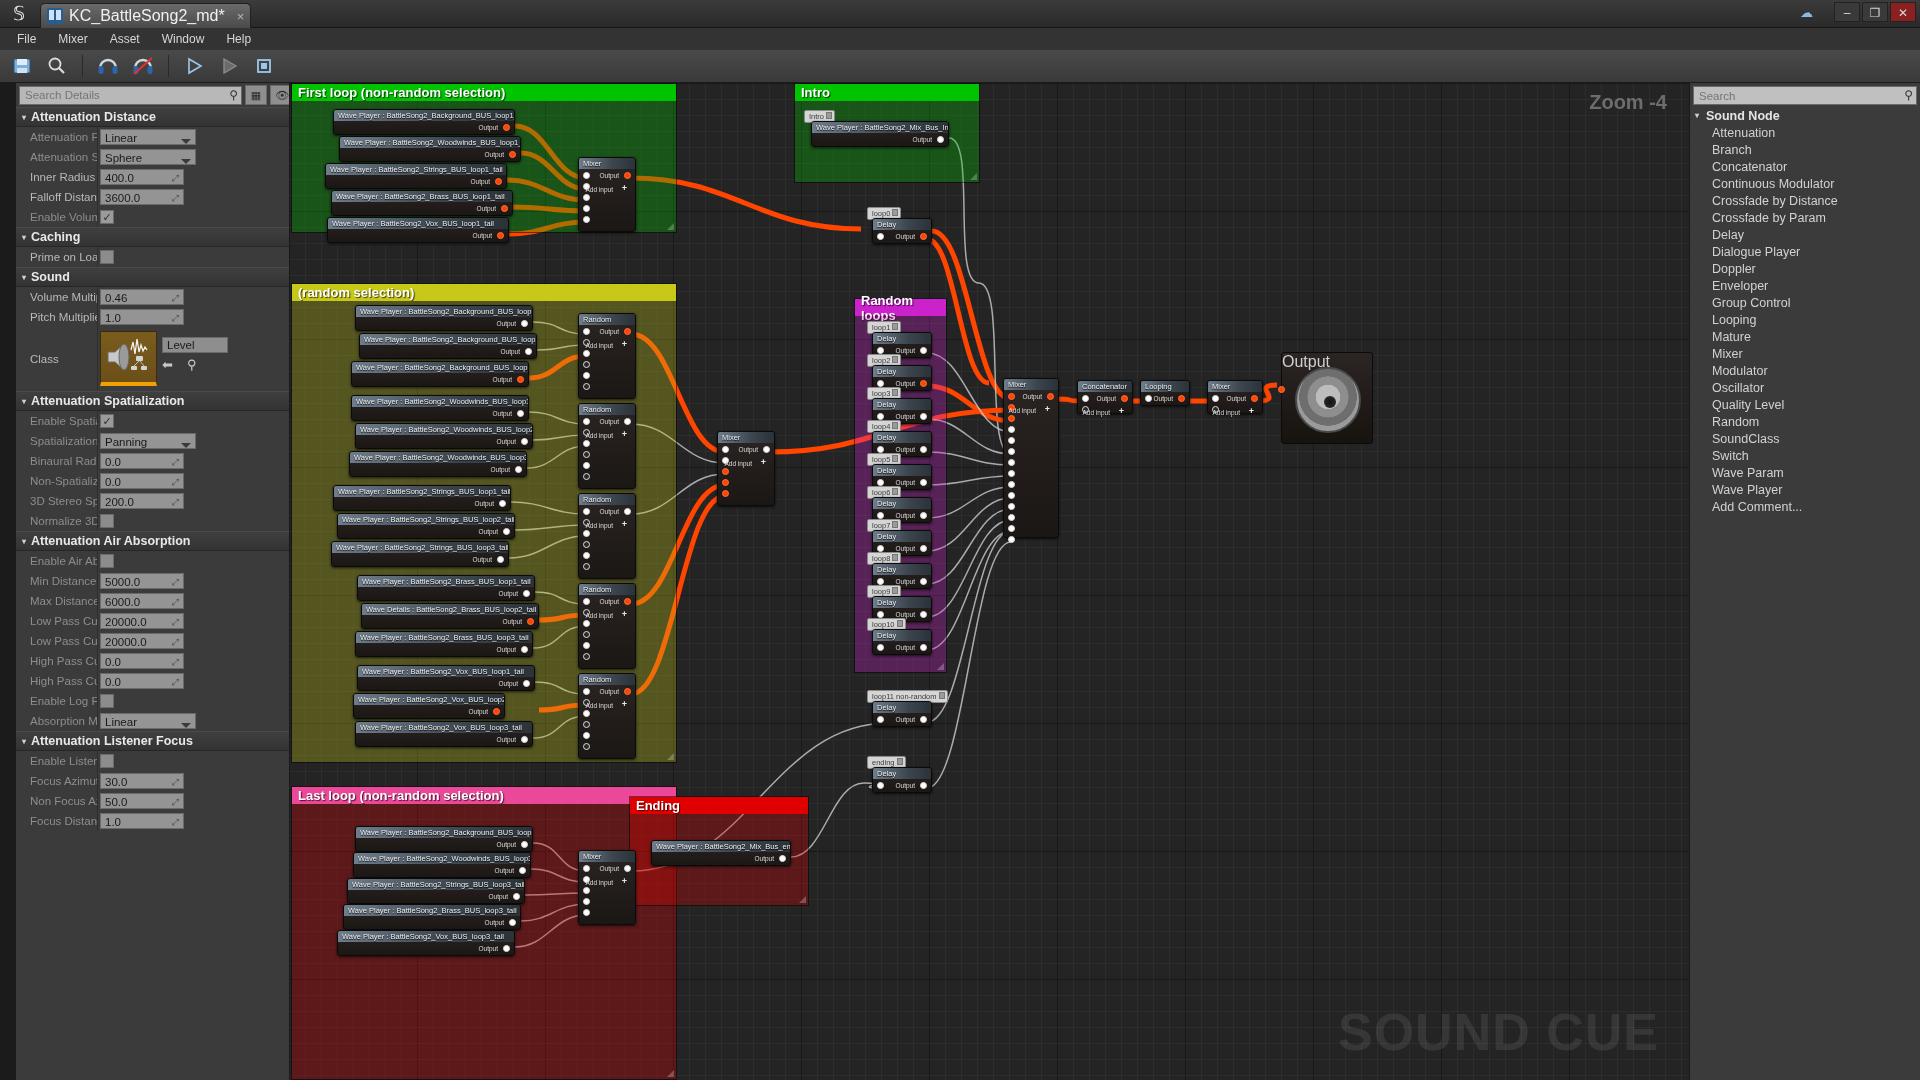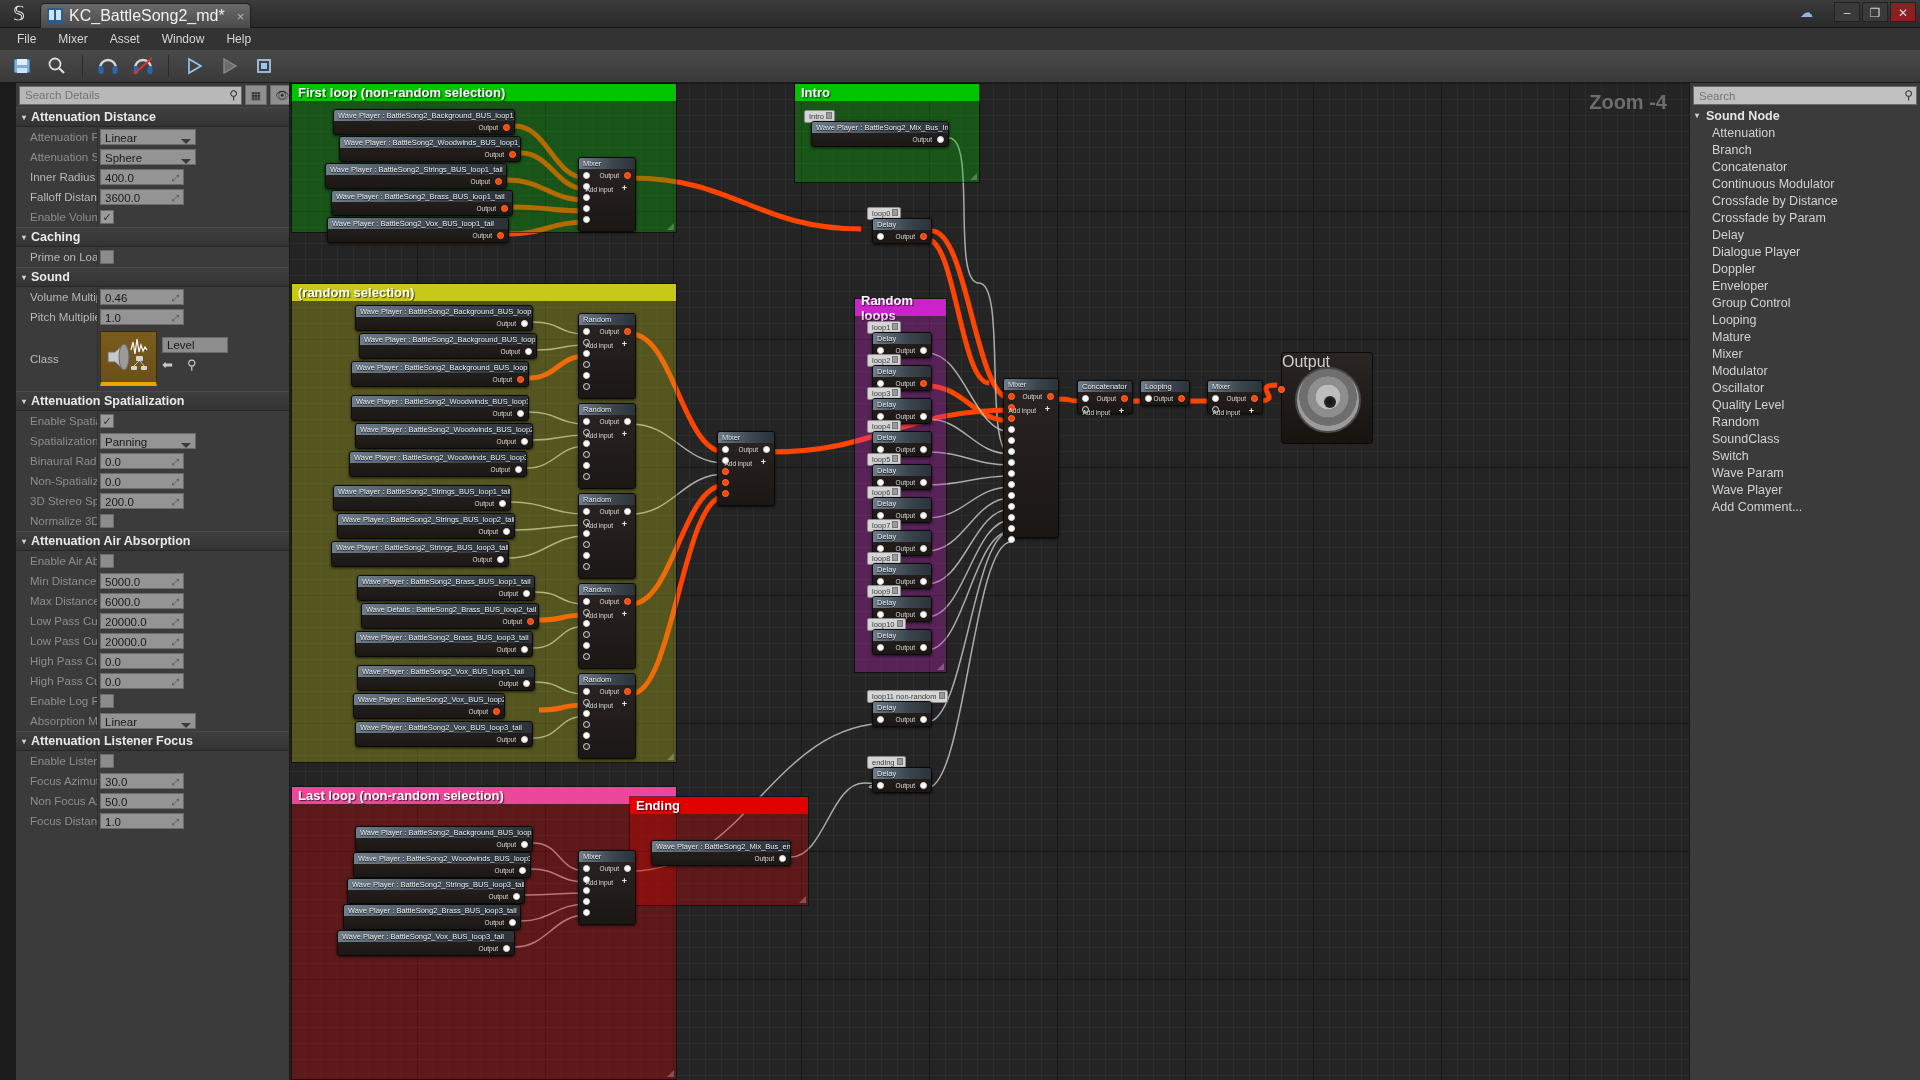--- a/index.html
+++ b/index.html
@@ -1060,20 +1060,21 @@
            <span class="addplus" style="right:8px;top:14px;">+</span>
         </div>
       </div>
       <div id="outnode" style="left: 992px; top: 269px; width: 92px; height: 92px;">
         <div class="nhdr">Output</div>
   <div id="spk"></div>
   <span class="pin orange" style="position:absolute;left:-4px;top:33px;"></span>
       </div>
     </div>
   <div id="zoomlabel">Zoom -4</div>
+  <div id="watermark">SOUND CUE</div>
 </div>
 
 <div id="palette">
   <div id="psearch">
     <input placeholder="Search" style="">
     <span class="dsicon">⚲</span>
   </div>
   <div id="plist">
       <div class="pgroup"><span class="tri">▾</span><span>Sound Node</span></div>
       <div class="pitem">Attenuation</div>

